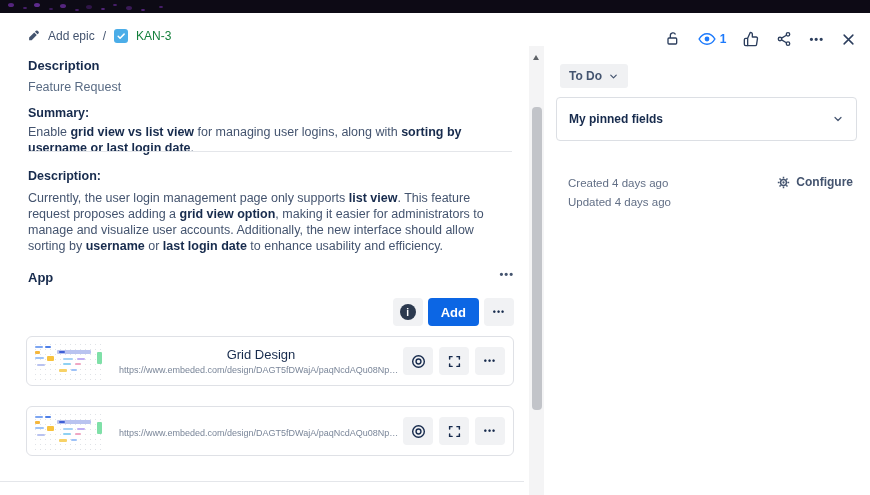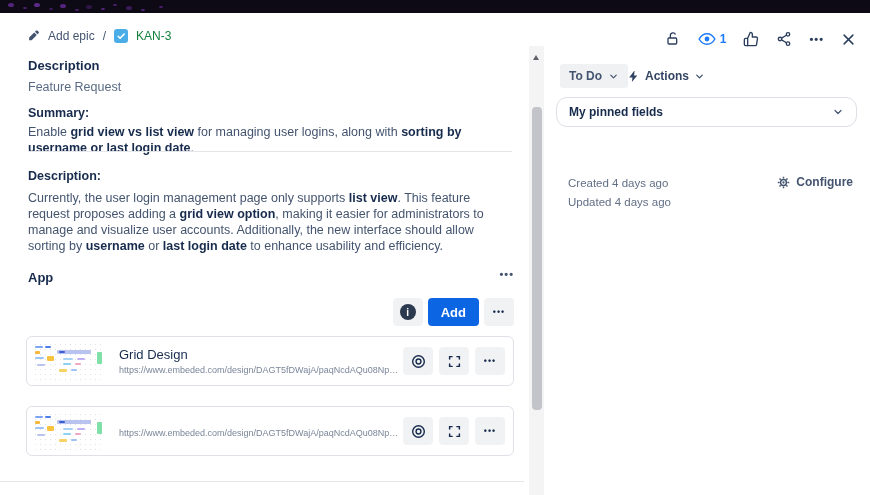--- a/index.html
+++ b/index.html
@@ -48,35 +48,35 @@
   .btn-add { height:28px; padding:0 13px; background:#0c66e4; color:#fff; border:none; border-radius:4px; font-size:13px; font-weight:600; font-family:"Liberation Sans", sans-serif; cursor:pointer; }
   .ellipsis-glyph { font-size:9px; font-weight:700; letter-spacing:1px; color:#172b4d; }
 
   
   .card { position:absolute; left:26px; width:488px; height:50px; border:1px solid #dfe1e6; border-radius:6px; display:flex; align-items:center; background:#fff; }
   .card-1 { top:336px; } .card-2 { top:406px; }
   .thumb { position:relative; width:72px; height:38px; margin-left:6px; flex:none; overflow:hidden; border-radius:2px;
     background-image:radial-gradient(#e0e3e7 0.7px, transparent 0.9px); background-size:5px 5px; background-color:#fff; }
   .thumb i { position:absolute; border-radius:1px; }
   .card-text { margin-left:14px; flex:1; min-width:0; }
-  .card-title { font-size:13px; color:#172b4d; }
+  .card-title { font-size:13px; color:#172b4d;text-align:center; }
   .card-url { font-size:9px; color:#7a8699; margin-top:3px; white-space:nowrap; overflow:hidden; text-overflow:ellipsis; max-width:290px; }
   .card-actions { display:flex; gap:6px; margin-right:8px; }
   .btn-sm { width:30px; height:28px; background:#f1f2f4; border:none; border-radius:4px; display:flex; align-items:center; justify-content:center; cursor:pointer; }
   .div-bottom { left:0; top:481px; width:524px; }
 
   
   .scrollbar { position:absolute; left:529px; top:46px; width:15px; height:449px; background:#f4f4f5; }
   .scroll-arrow { position:absolute; top:9px; left:4px; width:0; height:0; border-left:3.5px solid transparent; border-right:3.5px solid transparent; border-bottom:5px solid #5f6368; }
   .scroll-thumb { position:absolute; left:2.5px; top:61px; width:10px; height:303px; background:#c2c4c9; border-radius:4px; }
 
   
   .status-btn { position:absolute; left:560px; top:64px; height:24px; padding:0 9px; background:#f0f1f3; border:none; border-radius:3px; display:flex; align-items:center; gap:6px; font-size:12px; font-weight:600; color:#44546f; font-family:"Liberation Sans", sans-serif; cursor:pointer; }
   .actions-btn { position:absolute; left:627px; top:64px; height:24px; display:flex; align-items:center; gap:5px; font-size:12px; font-weight:600; color:#344563; background:none; border:none; font-family:"Liberation Sans", sans-serif; cursor:pointer; }
-  .panel { position:absolute; left:556px; width:301px; height:30px; border:1px solid #dcdfe4; border-radius:11px; display:flex; align-items:center; padding:1px 12px; background:#fff; cursor:pointer; }
+  .panel { position:absolute; left:556px; width:301px; height:44px; border:1px solid #dcdfe4; border-radius:4px; display:flex; align-items:center; padding:1px 12px; background:#fff; cursor:pointer; }
   .panel-1 { top:97px; } .panel-2 { top:138px; }
   .panel-label { font-size:12px; font-weight:600; color:#172b4d; }
   .panel-sub { font-size:11px; color:#626f86; margin-left:5px; white-space:nowrap; overflow:hidden; }
   .panel .chev { margin-left:auto; flex:none; }
   .meta { position:absolute; left:568px; font-size:11.5px; color:#626f86; }
   .meta-created { top:177px; } .meta-updated { top:196px; }
   .configure { position:absolute; top:175px; right:17px; display:flex; align-items:center; gap:6px; font-size:12px; font-weight:600; color:#44546f; background:none; border:none; font-family:"Liberation Sans", sans-serif; cursor:pointer; }
 </style>
 </head>
 <body>
@@ -253,29 +253,20 @@
     <div class="scroll-thumb"></div>
   </div>
 
   <button class="status-btn">
     <span>To Do</span>
     <svg viewBox="0 0 24 24" width="11" height="11" fill="none" stroke="#44546f" stroke-width="2.6" stroke-linecap="round" stroke-linejoin="round">
         <path d="M6 9l6 6 6-6"></path>
       </svg>
   </button>
 
-  <button class="actions-btn">
-    <svg viewBox="0 0 24 24" width="13" height="13">
-        <path d="M13 2 4 14h6l-1 8 10-12h-6l1-8z" fill="#344563"></path>
-      </svg>
-    <span>Actions</span>
-    <svg viewBox="0 0 24 24" width="11" height="11" fill="none" stroke="#344563" stroke-width="2.6" stroke-linecap="round" stroke-linejoin="round">
-        <path d="M6 9l6 6 6-6"></path>
-      </svg>
-  </button>
 
   <div class="panel panel-1">
     <span class="panel-label">My pinned fields</span>
     <svg class="chev" viewBox="0 0 24 24" width="12" height="12" fill="none" stroke="#44546f" stroke-width="2.4" stroke-linecap="round" stroke-linejoin="round">
         <path d="M6 9l6 6 6-6"></path>
       </svg>
   </div>
 
 
   <div class="meta meta-created">Created 4 days ago</div>

